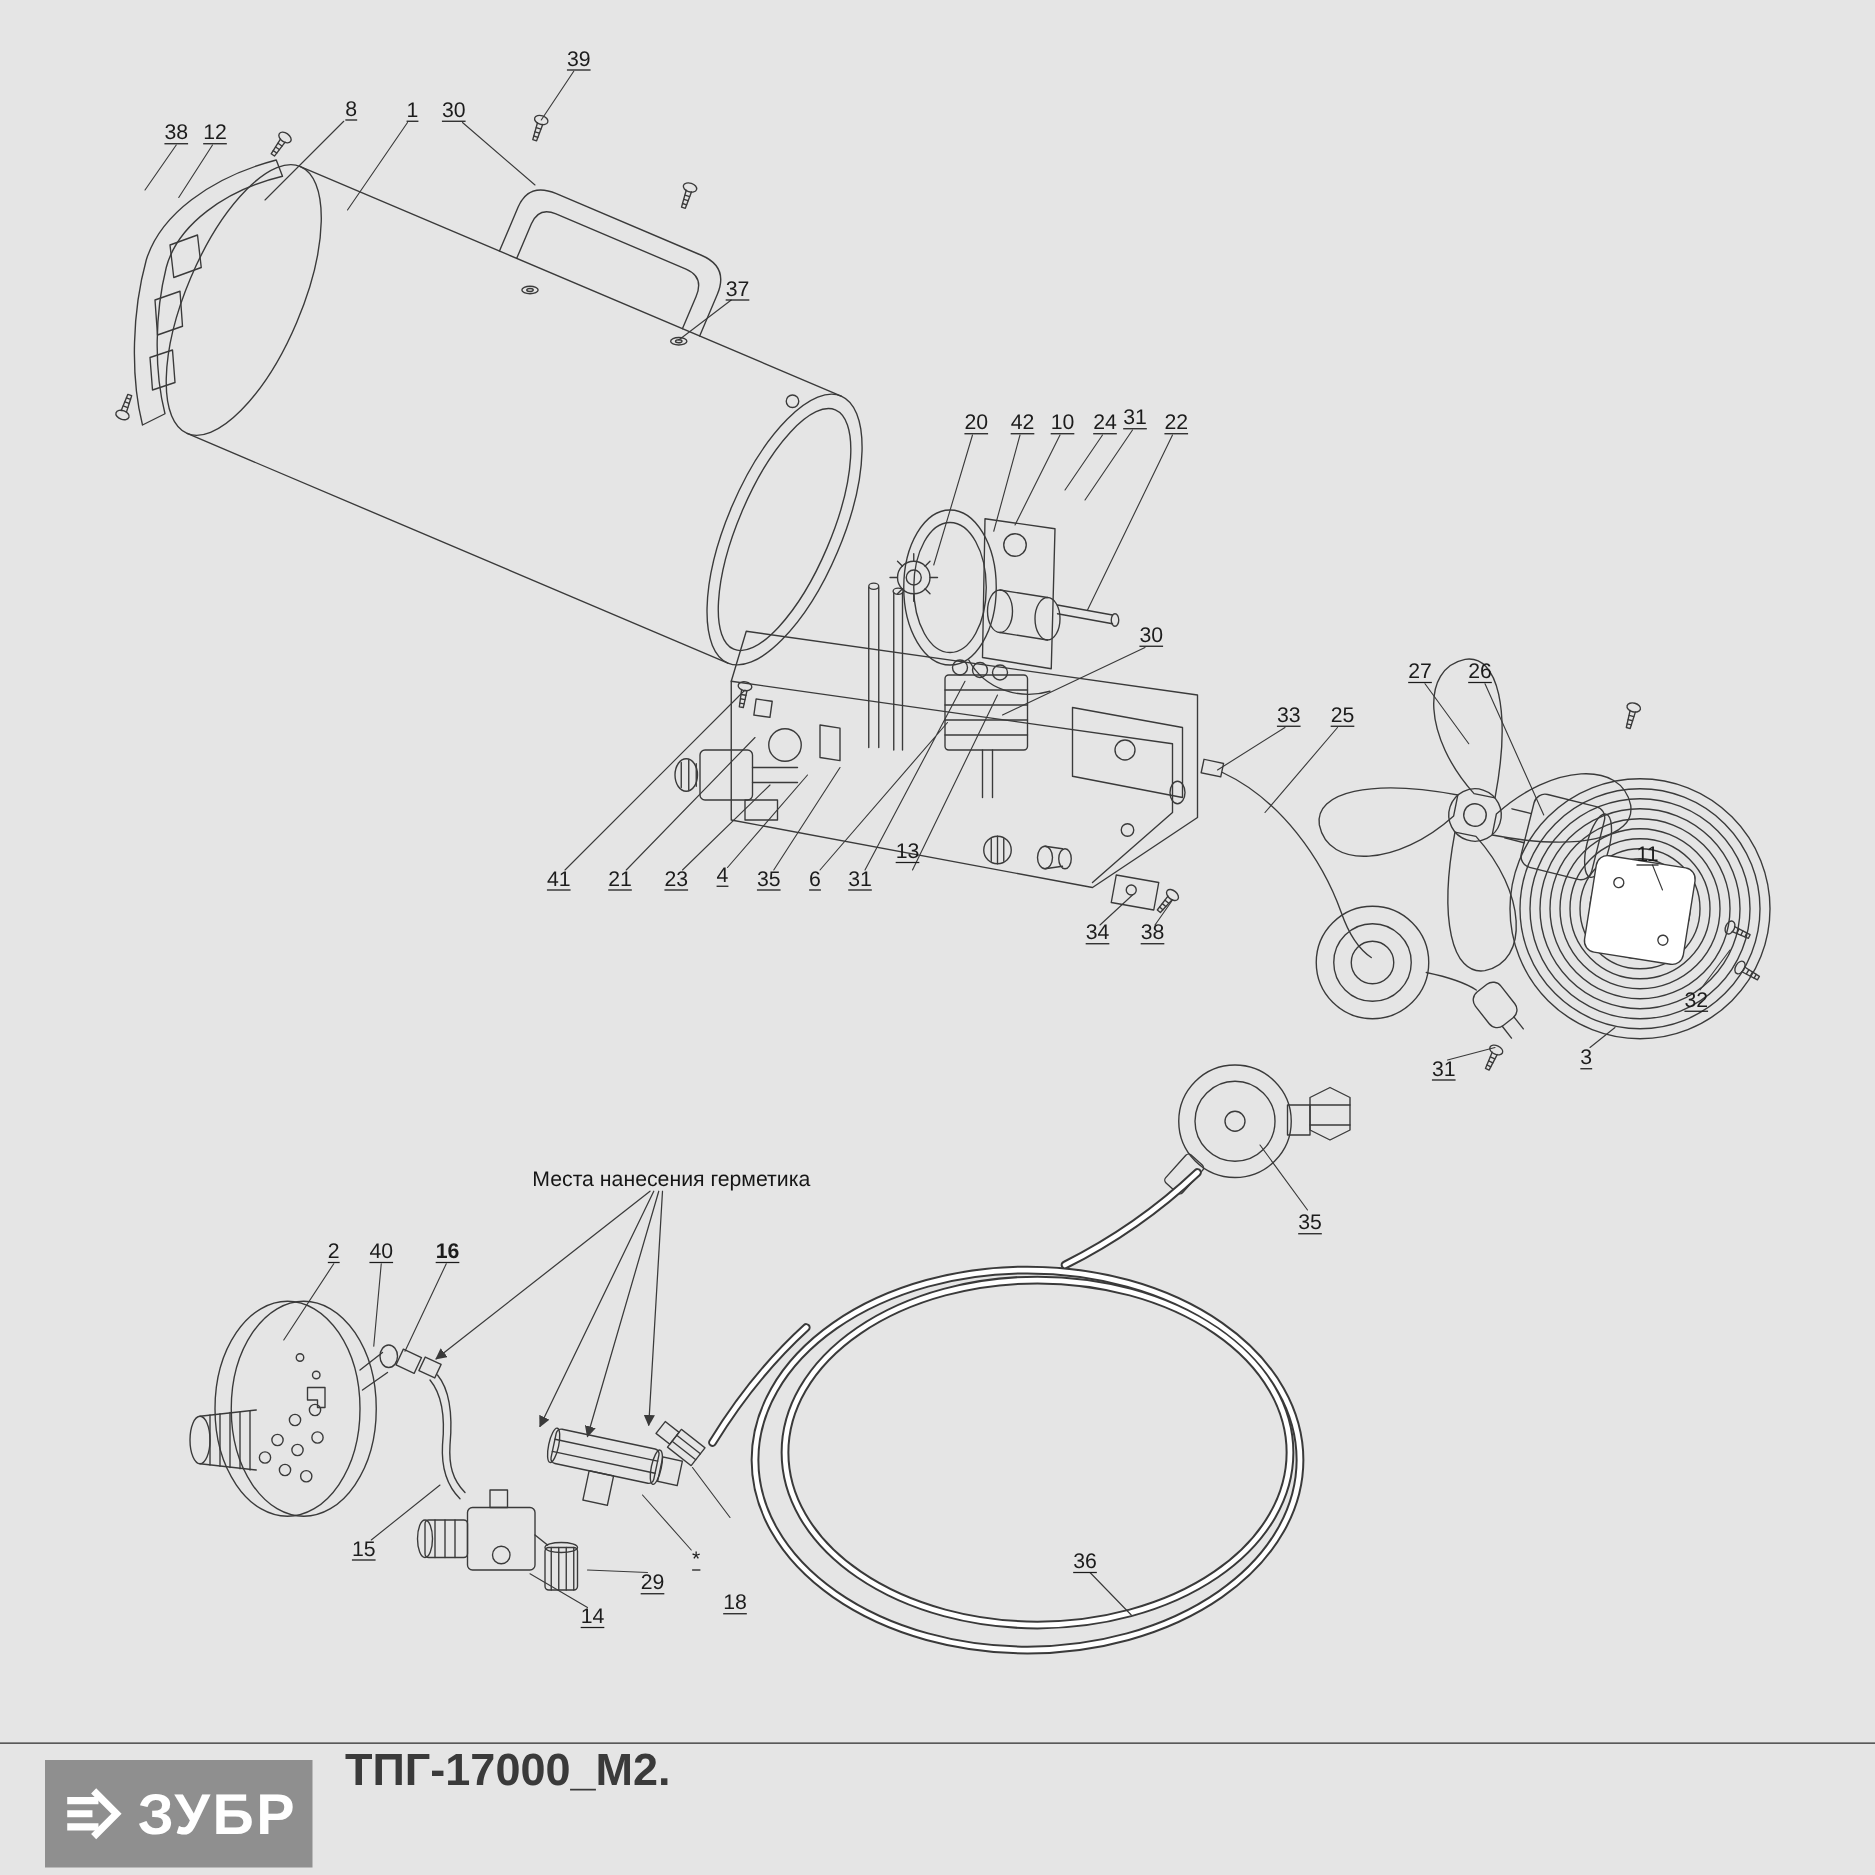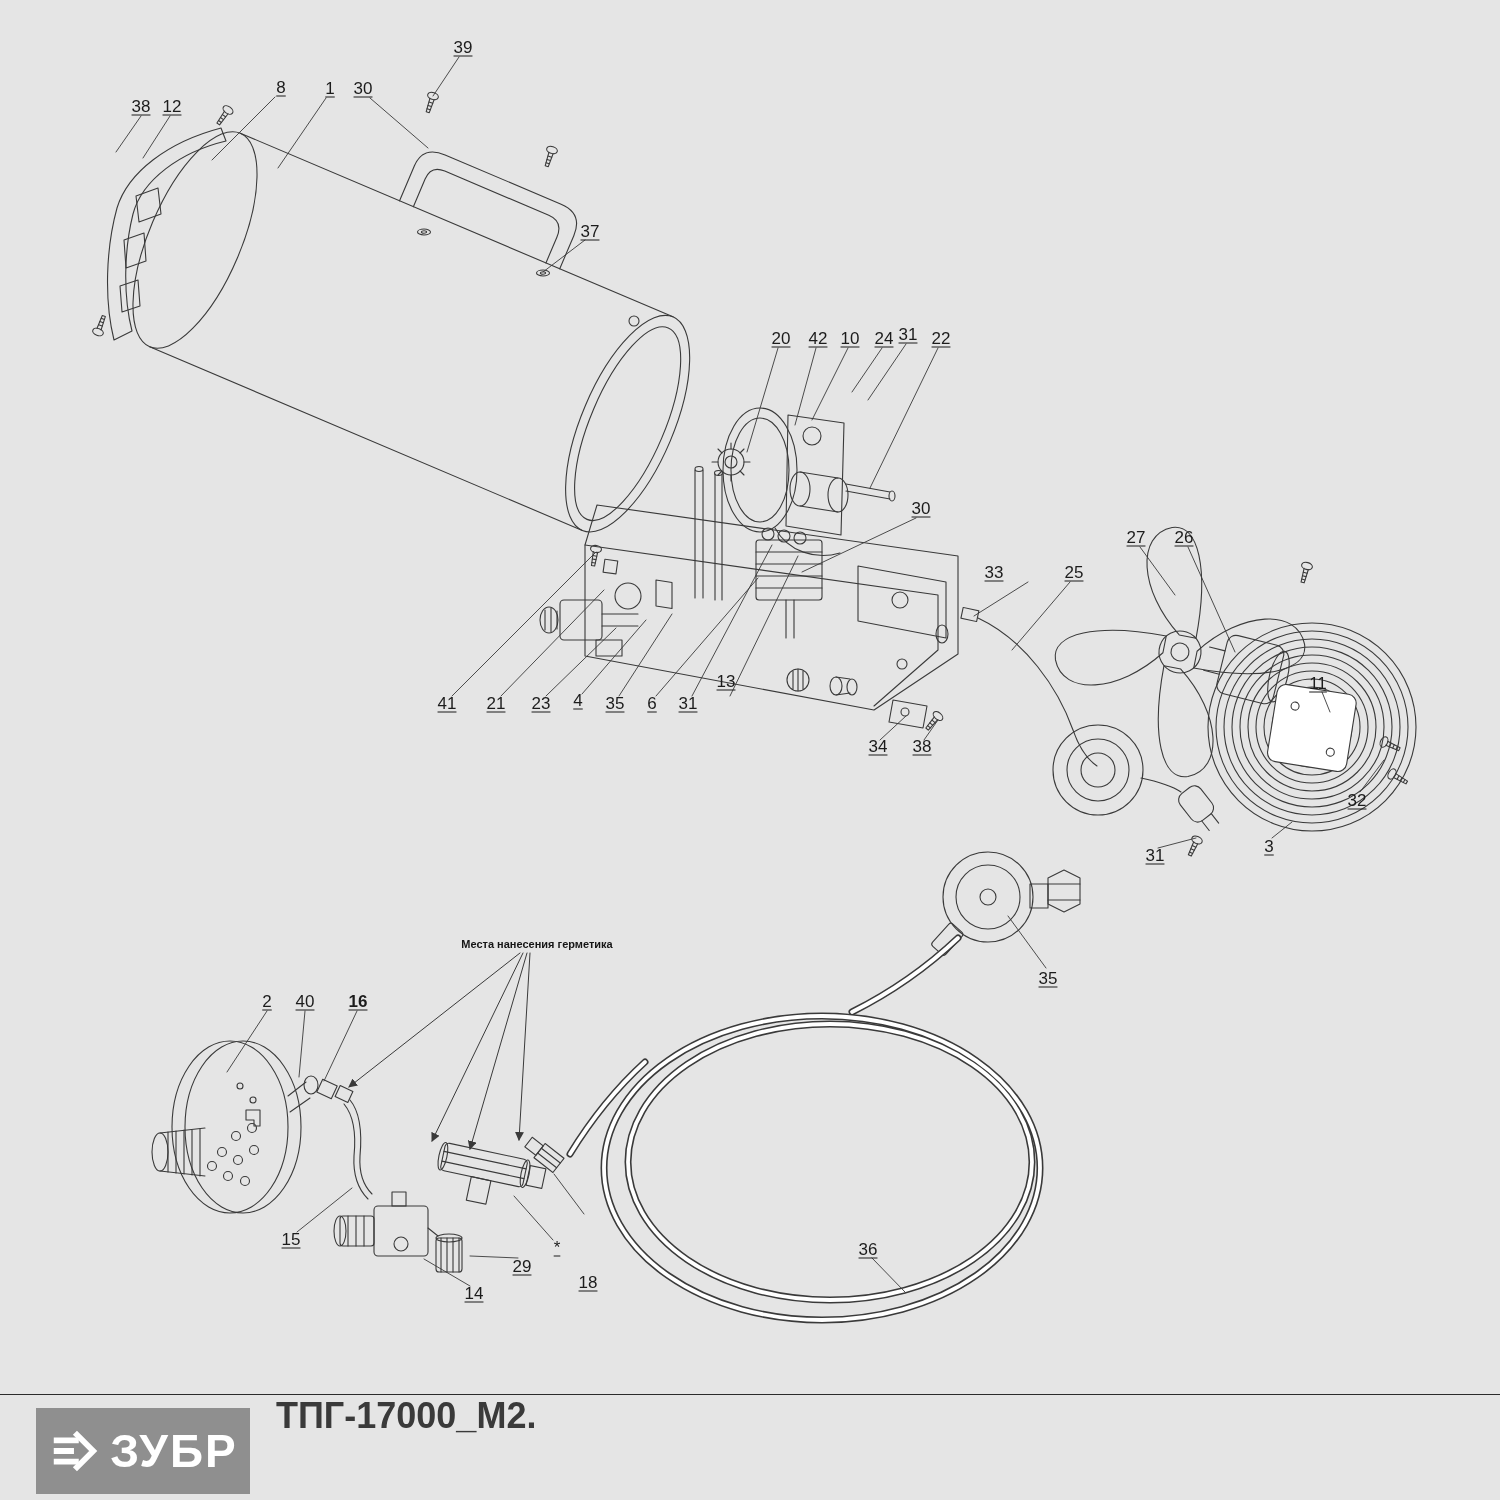--- a/index.html
+++ b/index.html
@@ -3,27 +3,27 @@
 <meta charset="utf-8">
 <style>
   html,body{margin:0;padding:0;background:#fff;}
   .page{position:relative;width:1500px;height:1500px;background:#e5e5e5;overflow:hidden;
         font-family:"Liberation Sans",sans-serif;}
   svg.art{position:absolute;left:0;top:0;}
   .callout-layer{position:absolute;left:0;top:0;width:1500px;height:1394px;}
   .callout{position:absolute;transform:translate(-50%,-50%);font-size:17px;line-height:1;
            color:#1c1c1c;text-decoration:underline;text-underline-offset:3px;white-space:nowrap;}
   .annotation{position:absolute;left:537px;top:944px;transform:translate(-50%,-50%);
-              font-size:11px;font-weight:bold;color:#161616;white-space:nowrap;}
+              font-size:17px;font-weight:normal;color:#161616;white-space:nowrap;}
   .footer{position:absolute;left:0;top:1394px;width:1500px;height:106px;border-top:1.5px solid #2b2b2b;}
   .logo{position:absolute;left:36px;top:13px;width:214px;height:86px;background:#8f8f8f;
         display:flex;align-items:center;justify-content:center;gap:12px;}
   .logo-text{color:#ffffff;font-weight:bold;font-size:46px;letter-spacing:2px;}
-  .titleline{position:absolute;left:276px;top:0;height:106px;display:flex;align-items:flex-start;gap:6px;
-             font-size:36px;color:#434343;}
+  .titleline{position:absolute;left:276px;top:0;height:106px;display:flex;align-items:flex-end;gap:6px;
+             font-size:36px;color:#434343;flex-direction:column;}
   .model{font-weight:bold;color:#3a3a3a;}
   .subtitle{font-weight:normal;color:#4a4a4a;}
 </style>
 </head>
 <body>
 
 <div class="page">
 
   <svg class="art" width="1500" height="1394" viewBox="0 0 1500 1394">
     <defs>
@@ -309,21 +309,21 @@
       <span class="callout" style="left: 330px; top: 88px;">1</span>
       <span class="callout" style="left: 363px; top: 88px;">30</span>
       <span class="callout" style="left: 590px; top: 231px;">37</span>
       <span class="callout" style="left: 781px; top: 338px;">20</span>
       <span class="callout" style="left: 818px; top: 338px;">42</span>
       <span class="callout" style="left: 850px; top: 338px;">10</span>
       <span class="callout" style="left: 884px; top: 338px;">24</span>
       <span class="callout" style="left: 908px; top: 334px;">31</span>
       <span class="callout" style="left: 941px; top: 338px;">22</span>
       <span class="callout" style="left: 921px; top: 508px;">30</span>
-      <span class="callout" style="left: 994px; top: 572px; text-align: right;">33</span>
+      <span class="callout" style="left: 1031px; top: 572px; text-align: right;">33</span>
       <span class="callout" style="left: 1074px; top: 572px;">25</span>
       <span class="callout" style="left: 1136px; top: 537px;">27</span>
       <span class="callout" style="left: 1184px; top: 537px;">26</span>
       <span class="callout" style="left: 1318px; top: 683px;">11</span>
       <span class="callout" style="left: 447px; top: 703px;">41</span>
       <span class="callout" style="left: 496px; top: 703px;">21</span>
       <span class="callout" style="left: 541px; top: 703px;">23</span>
       <span class="callout" style="left: 578px; top: 700px;">4</span>
       <span class="callout" style="left: 615px; top: 703px;">35</span>
       <span class="callout" style="left: 652px; top: 703px;">6</span>

